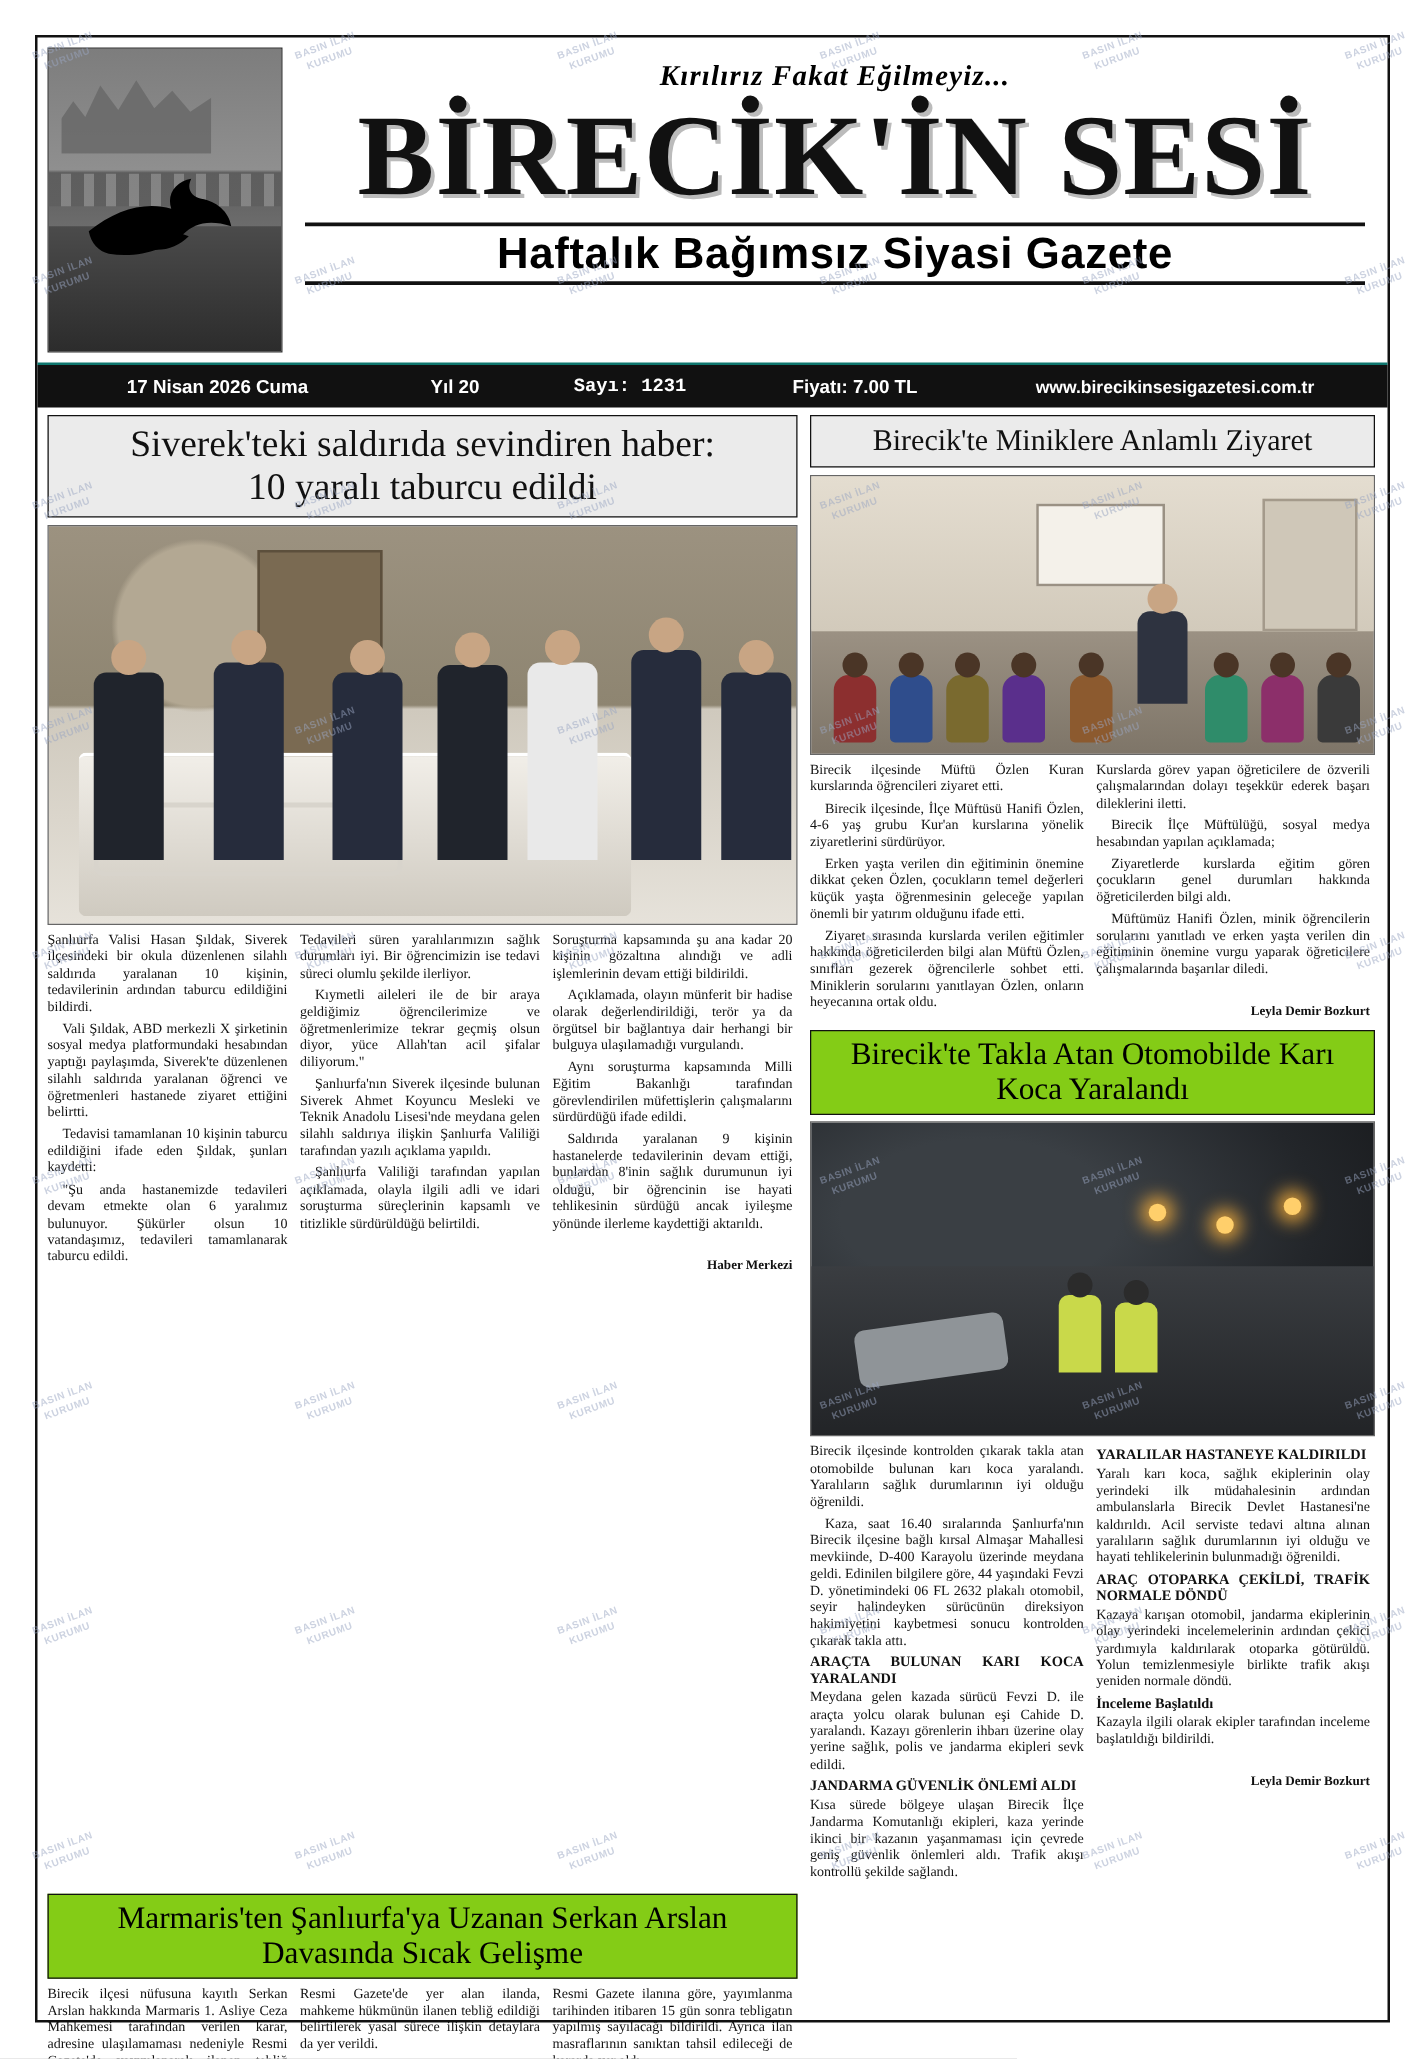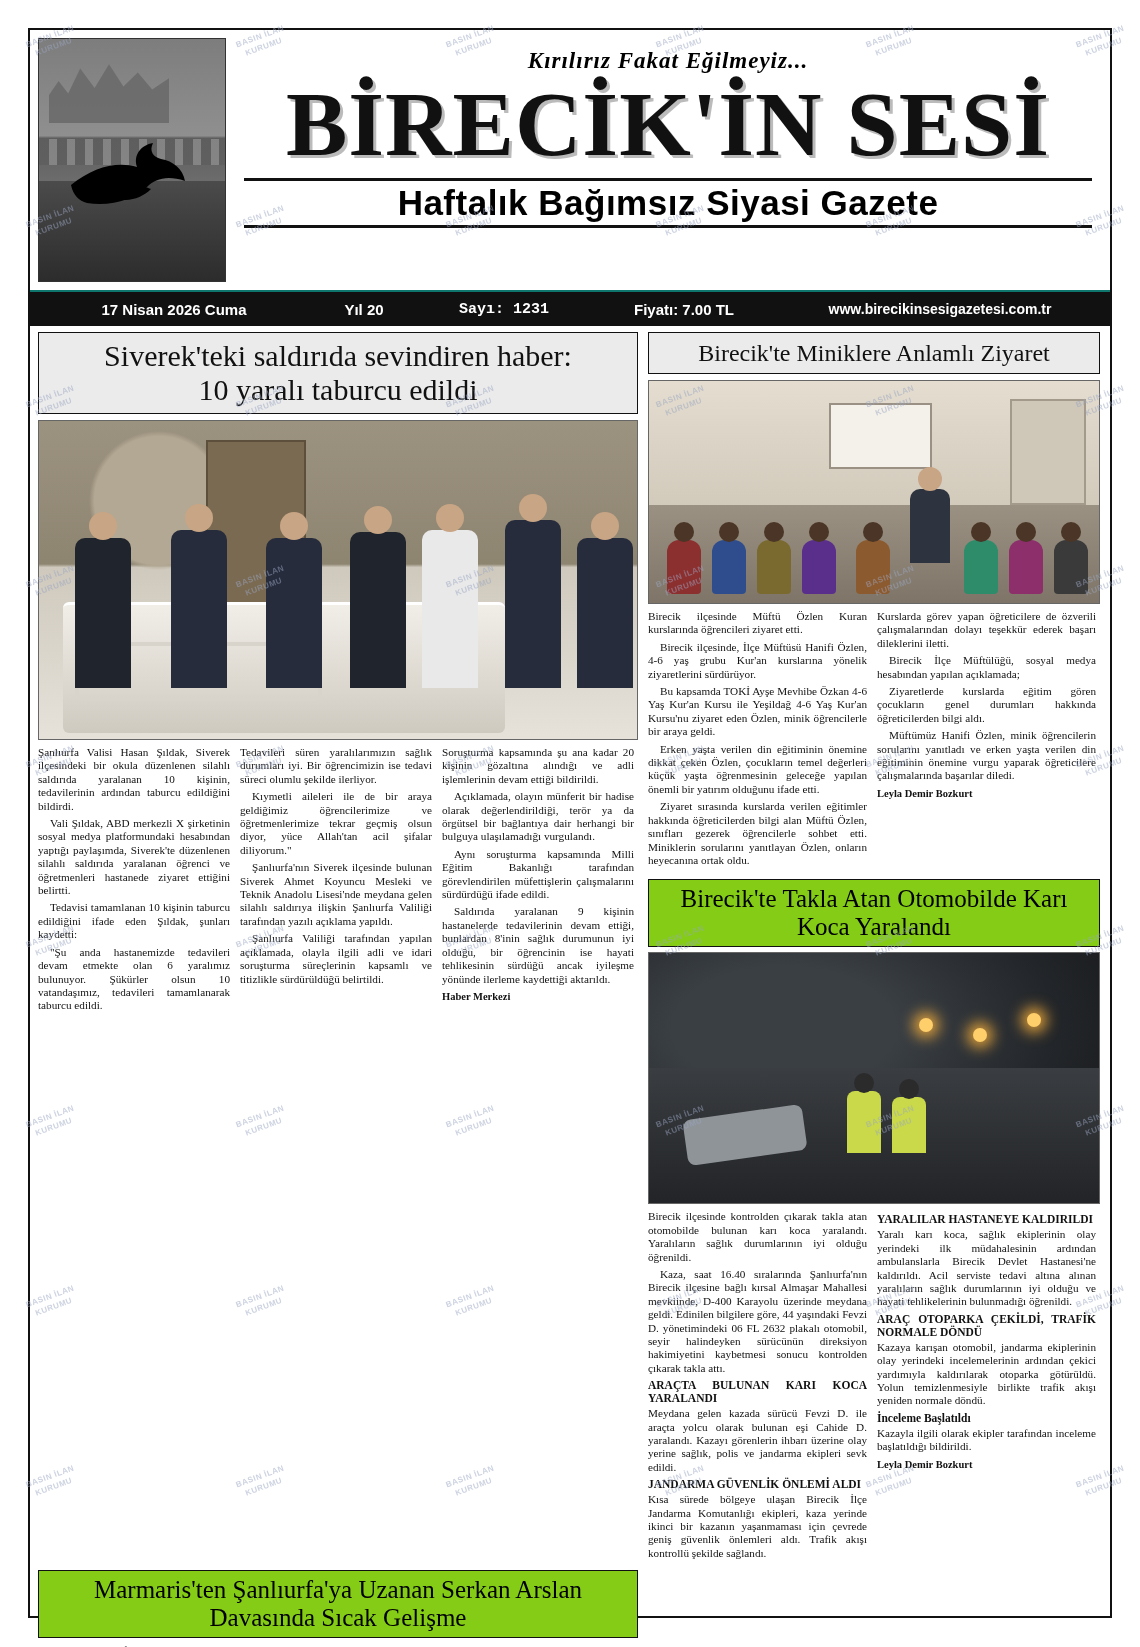--- a/index.html
+++ b/index.html
@@ -328,25 +328,25 @@
   .ctext {
     font-family: "Liberation Serif", serif;
     font-size: 11.2px;
     line-height: 13.4px;
     text-align: justify;
     color: #111;
   }
   .ctext p { margin: 0 0 4px 0; text-indent: 12px; }
   .ctext p.noind { text-indent: 0; }
   .sig {
-    text-align: left;
+    text-align: right;
     font-size: 10.5px;
     font-weight: bold;
     font-family: "Liberation Serif", serif;
-    margin-top: 2px;
+    margin-top: 20px;
   }
   .subhead {
     font-family: "Liberation Serif", serif;
     font-weight: bold;
     font-size: 11.5px;
     line-height: 13px;
     margin: 3px 0 2px 0;
   }
   .headline-bar {
     border: 1px solid #111;
@@ -454,21 +454,20 @@
             <div class="kid" style="left:46%;background:#8c5a2f"></div>
             <div class="kid" style="left:70%;background:#2f8c6a"></div>
             <div class="kid" style="left:80%;background:#8c2f6a"></div>
             <div class="kid" style="left:90%;background:#3a3a3a"></div>
           </div>
 
           <div class="cols">
             <div class="ctext" style="width:219px">
               <p class="noind">Birecik ilçesinde Müftü Özlen Kuran kurslarında öğrencileri ziyaret etti.</p>
               <p>Birecik ilçesinde, İlçe Müftüsü Hanifi Özlen, 4-6 yaş grubu Kur'an kurslarına yönelik ziyaretlerini sürdürüyor.</p>
-              <p>Bu kapsamda TOKİ Ayşe Mevhibe Özkan 4-6 Yaş Kur'an Kursu ile Yeşildağ 4-6 Yaş Kur'an Kursu'nu ziyaret eden Özlen, minik öğrencilerle bir araya geldi.</p>
               <p>Erken yaşta verilen din eğitiminin önemine dikkat çeken Özlen, çocukların temel değerleri küçük yaşta öğrenmesinin geleceğe yapılan önemli bir yatırım olduğunu ifade etti.</p>
               <p>Ziyaret sırasında kurslarda verilen eğitimler hakkında öğreticilerden bilgi alan Müftü Özlen, sınıfları gezerek öğrencilerle sohbet etti. Miniklerin sorularını yanıtlayan Özlen, onların heyecanına ortak oldu.</p>
             </div>
             <div class="ctext" style="width:219px">
               <p class="noind">Kurslarda görev yapan öğreticilere de özverili çalışmalarından dolayı teşekkür ederek başarı dileklerini iletti.</p>
               <p>Birecik İlçe Müftülüğü, sosyal medya hesabından yapılan açıklamada;</p>
               <p>Ziyaretlerde kurslarda eğitim gören çocukların genel durumları hakkında öğreticilerden bilgi aldı.</p>
               <p>Müftümüz Hanifi Özlen, minik öğrencilerin sorularını yanıtladı ve erken yaşta verilen din eğitiminin önemine vurgu yaparak öğreticilere çalışmalarında başarılar diledi.</p>
               <div class="sig">Leyla Demir Bozkurt</div>
             </div>

